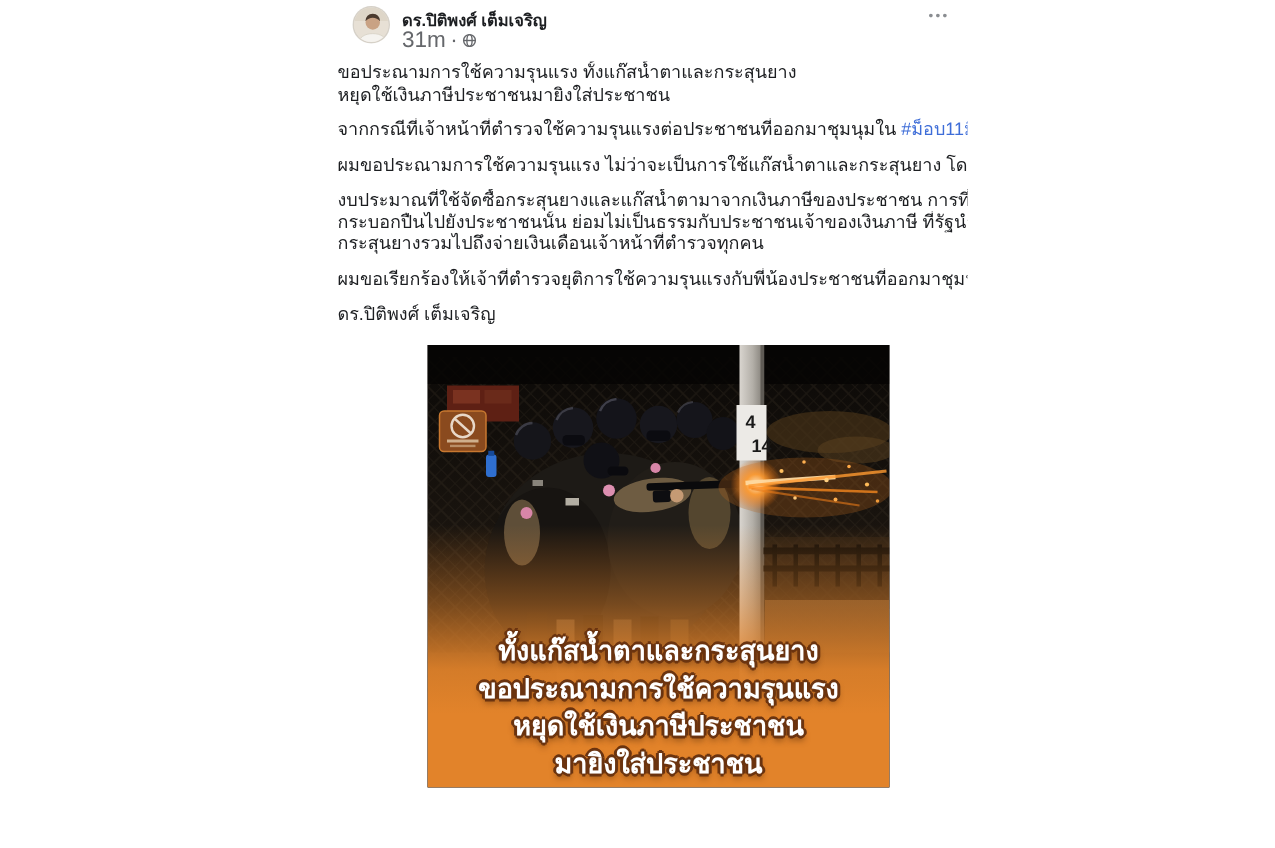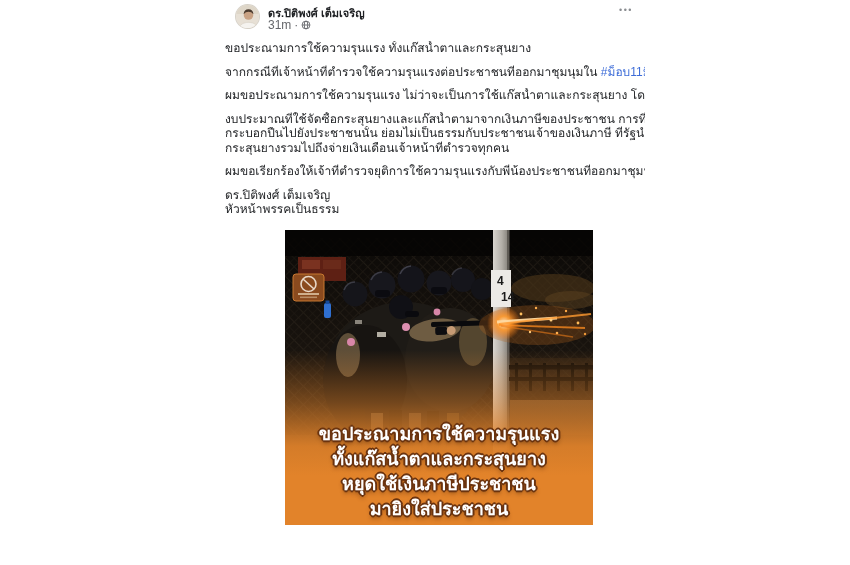--- a/index.html
+++ b/index.html
@@ -11,21 +11,21 @@
   }
   .post{position:absolute;left:225px;top:0;width:420px;}
   
   .post-header{position:relative;height:31px;margin-top:3px;}
   .avatar{
     position:absolute;left:10px;top:1px;width:25px;height:25px;border-radius:50%;
     overflow:hidden;background:#e9e3da;cursor:pointer;border:1px solid rgba(0,0,0,.08);
     box-sizing:border-box;
   }
   .author{position:absolute;left:43px;top:1px;font-size:11px;font-weight:700;color:#1c1e21;cursor:pointer;}
-  .meta{position:absolute;left:43px;top:15px;font-size:12px;color:#65676b;display:flex;align-items:center;gap:3px;cursor:pointer;}
+  .meta{position:absolute;left:43px;top:15px;font-size:15px;color:#65676b;display:flex;align-items:center;gap:3px;cursor:pointer;}
   .meta .globe{display:inline-flex;}
   .more-btn{
     position:absolute;right:10px;top:0px;color:#8a8d91;font-size:9px;letter-spacing:1.5px;
     cursor:pointer;line-height:10px;padding:2px;
   }
   
   .body-text{margin-top:7px;width:420px;overflow:hidden;font-size:12px;line-height:14.5px;color:#1c1e21;}
   .para{margin:0 0 9px 0;}
   .tline{white-space:nowrap;overflow:hidden;}
   .hashtag{color:#3E6DD8;text-decoration:none;cursor:pointer;}
@@ -82,38 +82,38 @@
           <ellipse cx="6" cy="6" rx="2.1" ry="4.7" fill="none" stroke="#65676b" stroke-width="1.1"></ellipse>
         </svg>
       </span>
     </div>
     <div class="more-btn">•••</div>
   </div>
 
   <div class="body-text">
     <div class="para">
       <div class="tline">ขอประณามการใช้ความรุนแรง ทั้งแก๊สน้ำตาและกระสุนยาง</div>
+      <div class="tline">หยุดใช้เงินภาษีประชาชนมายิงใส่ประชาชน</div>
     </div>
     <div class="para">
       <div class="tline"><span>จากกรณีที่เจ้าหน้าที่ตำรวจใช้ความรุนแรงต่อประชาชนที่ออกมาชุมนุมใน </span><a class="hashtag">#ม็อบ11มิถุนา65</a><span> จนปรากฏว่ามีผู้ได้</span></div>
     </div>
     <div class="para">
       <div class="tline">ผมขอประณามการใช้ความรุนแรง ไม่ว่าจะเป็นการใช้แก๊สน้ำตาและกระสุนยาง โดยเฉพาะวิธีการยิงกระสุนที่</div>
     </div>
     <div class="para">
       <div class="tline">งบประมาณที่ใช้จัดซื้อกระสุนยางและแก๊สน้ำตามาจากเงินภาษีของประชาชน การที่เจ้าหน้าที่ตำรวจหันปลาย</div>
       <div class="tline">กระบอกปืนไปยังประชาชนนั้น ย่อมไม่เป็นธรรมกับประชาชนเจ้าของเงินภาษี ที่รัฐนำมาซื้อแก๊สน้ำตาและ</div>
       <div class="tline">กระสุนยางรวมไปถึงจ่ายเงินเดือนเจ้าหน้าที่ตำรวจทุกคน</div>
     </div>
     <div class="para">
       <div class="tline">ผมขอเรียกร้องให้เจ้าที่ตำรวจยุติการใช้ความรุนแรงกับพี่น้องประชาชนที่ออกมาชุมนุม และปฏิบัติตามหลัก</div>
     </div>
     <div class="para signature">
       <div class="tline">ดร.ปิติพงศ์ เต็มเจริญ</div>
-      <div class="tline">หัวหน้าพรรคเป็นธรรม</div>
     </div>
   </div>
 
   <div class="photo">
     <svg class="scene" width="308" height="295" viewBox="0 0 308 295">
       <defs>
         <linearGradient id="bgG" x1="0" y1="0" x2="0" y2="1">
           <stop offset="0" stop-color="#0b0907"></stop>
           <stop offset="0.5" stop-color="#1c1610"></stop>
           <stop offset="1" stop-color="#2b2117"></stop>
@@ -245,20 +245,20 @@
         <rect x="286" y="133" width="3" height="28" fill="#0d0b08"></rect>
         <rect x="300" y="133" width="3" height="28" fill="#0d0b08"></rect>
       </g>
       <rect x="225" y="170" width="83" height="60" fill="url(#groundG)" opacity="0.9"></rect>
       <rect x="0" y="205" width="308" height="45" fill="#3c2e20" opacity="0.55"></rect>
     </svg>
 
     <div class="banner-fade"></div>
 
     <div class="banner-text">
+      <div class="bline">ทั้งแก๊สน้ำตาและกระสุนยาง</div>
       <div class="bline">ขอประณามการใช้ความรุนแรง</div>
-      <div class="bline">ทั้งแก๊สน้ำตาและกระสุนยาง</div>
       <div class="bline">หยุดใช้เงินภาษีประชาชน</div>
       <div class="bline">มายิงใส่ประชาชน</div>
     </div>
   </div>
 
 </div>
 
 </body></html>

